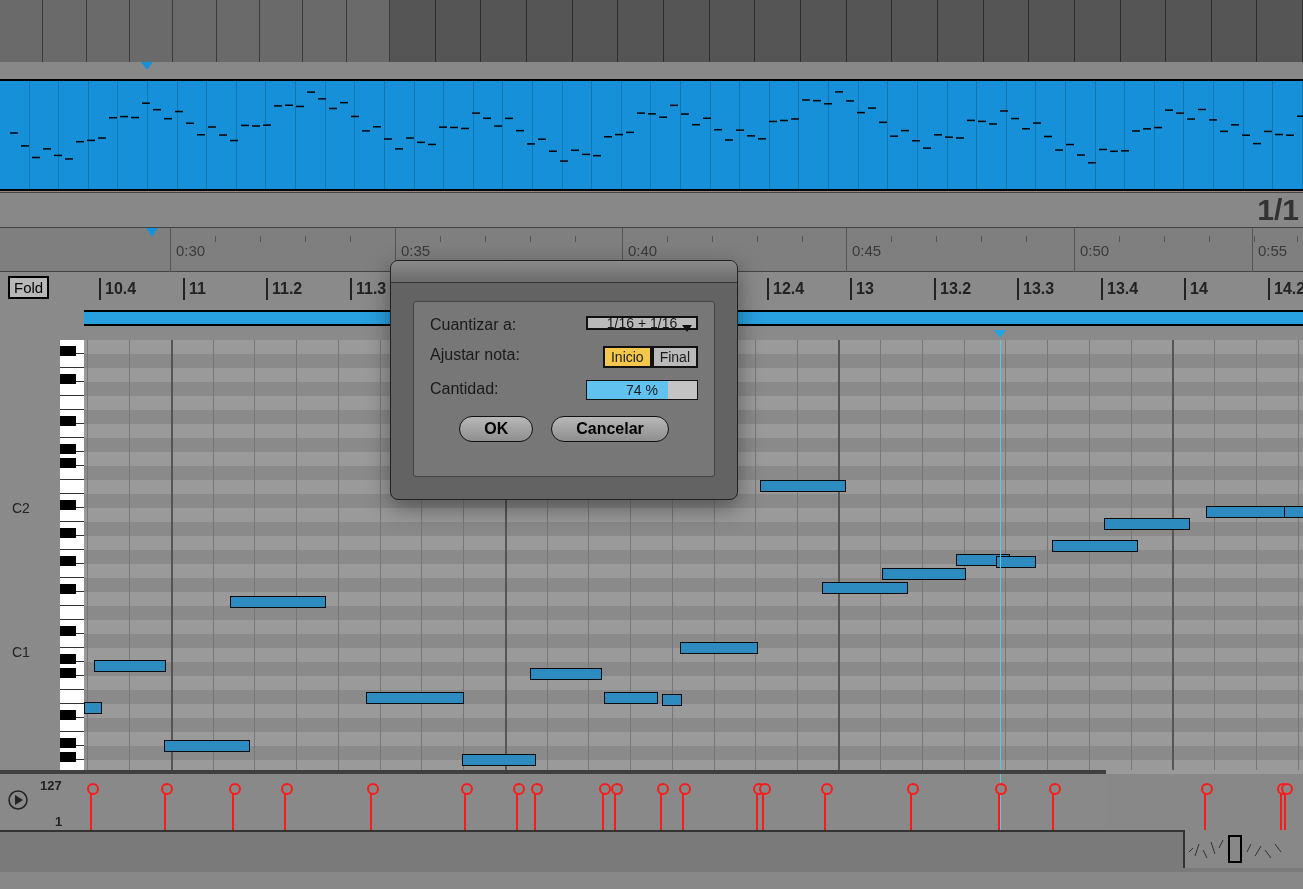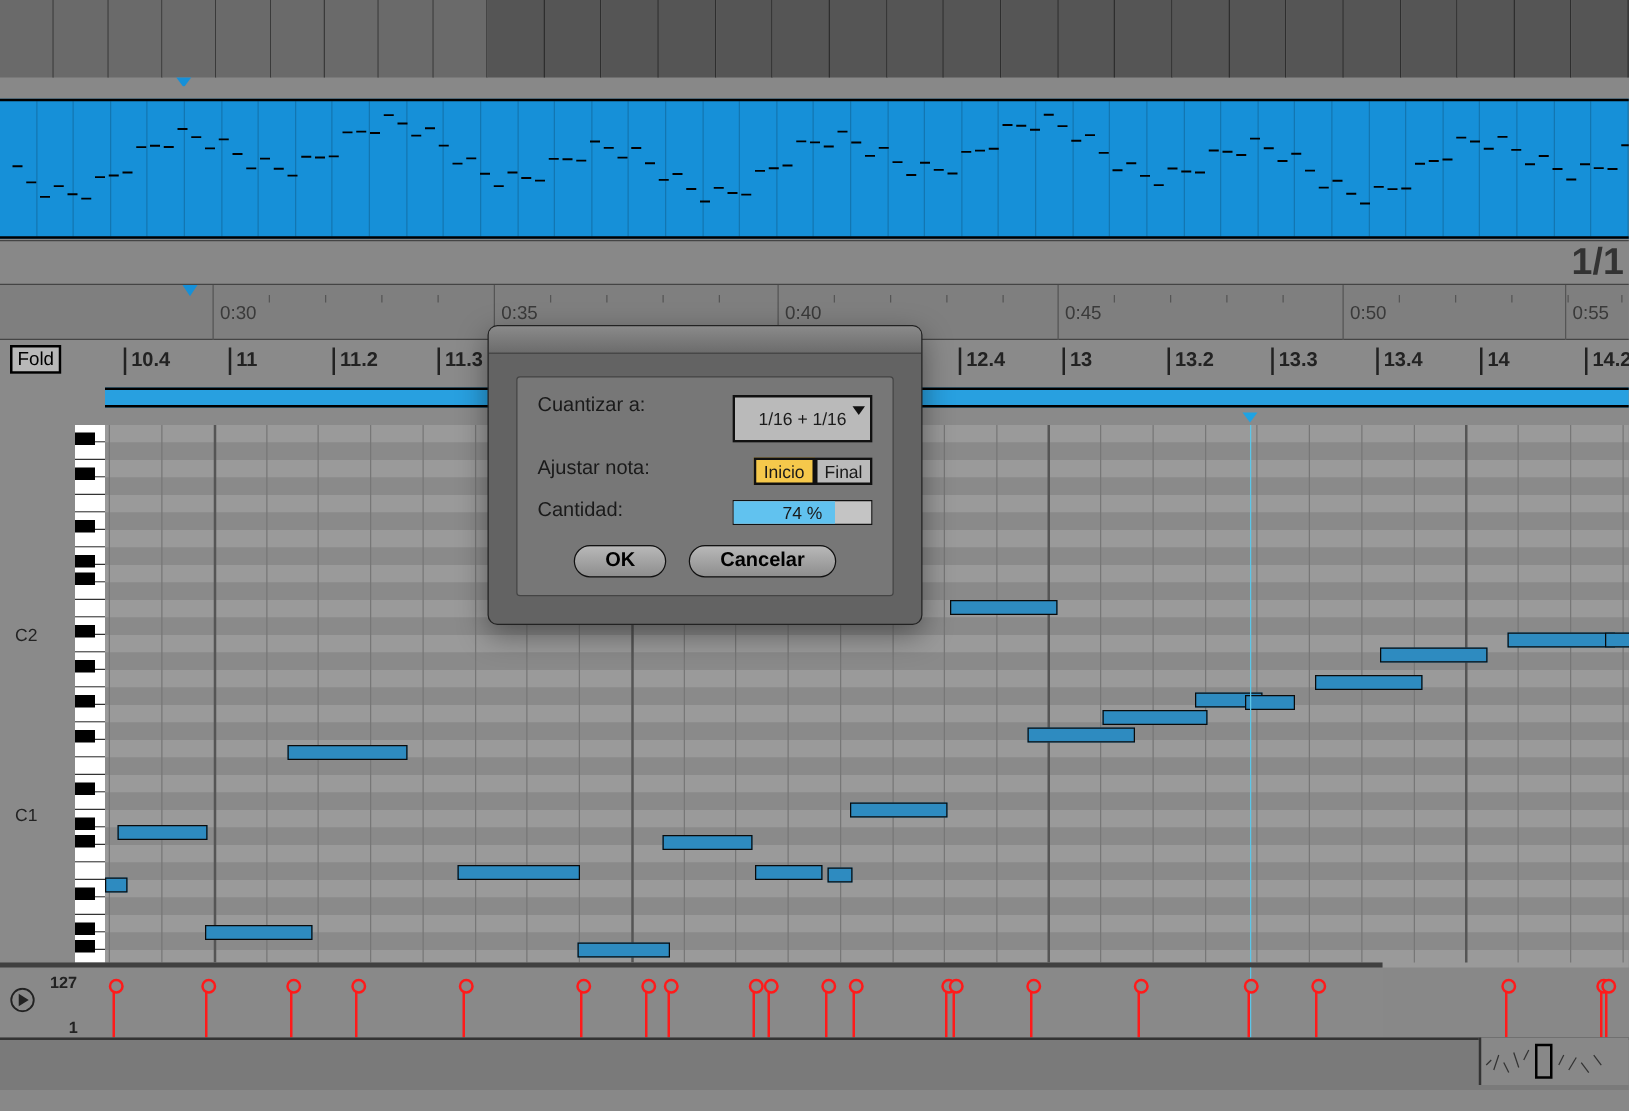--- a/index.html
+++ b/index.html
@@ -70,21 +70,21 @@
 #velo-play{position:absolute;top:0;height:60px;width:1px;background:#5cc6e8;}
 
 
 #bottom-strip{position:absolute;left:0;top:830px;width:1303px;height:42px;background:#7a7a7a;border-top:2px solid #333;}
 #bottom-right{position:absolute;right:0;top:830px;width:120px;height:38px;background:#888;border-left:2px solid #333;}
 #dialog{position:absolute;left:390px;top:260px;width:348px;height:240px;background:#636363;border:1px solid #222;border-radius:8px;box-shadow:0 8px 24px rgba(0,0,0,0.4);}
 #dlg-title{height:22px;background:linear-gradient(#8a8a8a,#6c6c6c);border-radius:7px 7px 0 0;border-bottom:1px solid #333;}
 #dlg-inner{position:absolute;left:22px;top:40px;right:22px;bottom:22px;background:#777;border:1px solid #444;border-radius:3px;padding:14px 16px;}
 .dlg-row{display:flex;align-items:flex-start;margin-bottom:12px;font-size:16px;color:#1a1a1a;}
 .dlg-row .lab{flex:1;}
-.dlg-sel{width:112px;height:38px;background:#bababa;border:2px solid #111;font-size:14px;display:flex;align-items:center;justify-content:center;position:relative;}
+.dlg-sel{width:112px;height:14px;background:#bababa;border:2px solid #111;font-size:14px;display:flex;align-items:center;justify-content:center;position:relative;}
 .dlg-sel:after{content:"";position:absolute;right:4px;top:7px;border-left:5px solid transparent;border-right:5px solid transparent;border-top:7px solid #111;}
 .tog{display:inline-block;padding:1px 6px;border:2px solid #111;background:#bababa;font-size:14px;}
 .tog.on{background:#f5c84b;}
 #amount-box{width:112px;height:20px;border:1px solid #111;background:#c4c4c4;position:relative;text-align:center;font-size:14px;line-height:18px;}
 #amount-fill{position:absolute;left:0;top:0;height:100%;background:#61c2ef;}
 #amount-txt{position:relative;}
 .dlg-buttons{display:flex;justify-content:center;gap:18px;margin-top:16px;}
 .pill{padding:3px 24px;border:1px solid #111;border-radius:14px;background:linear-gradient(#b8b8b8,#8e8e8e);font-size:16px;font-weight:bold;}
 </style>
 </head>

